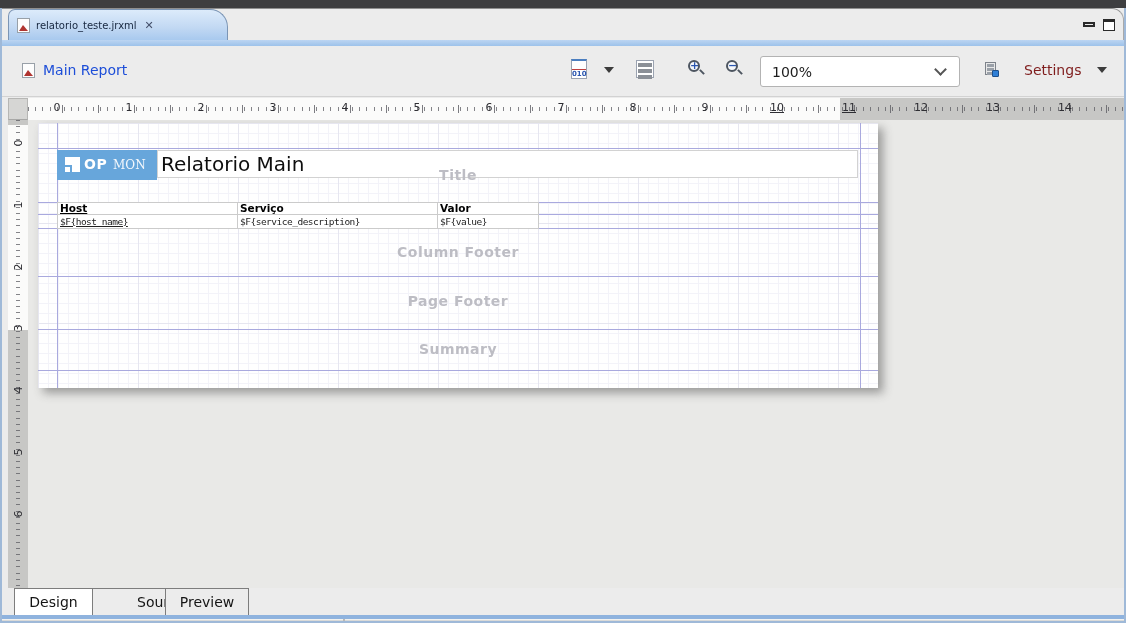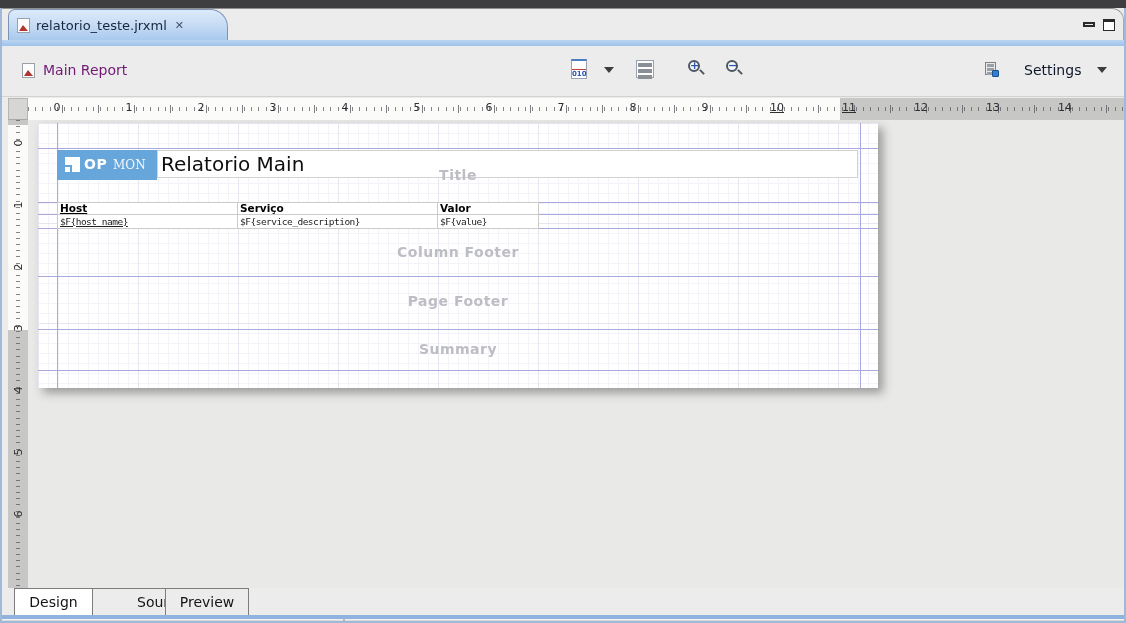--- a/index.html
+++ b/index.html
@@ -13,38 +13,38 @@
   .win-border-right { position:absolute; right:0; top:8px; width:2px; height:615px; background:#9fb9d8; z-index:50; }
   .win-border-bottom{ position:absolute; left:0; top:621px; width:1126px; height:2px; background:#9fb9d8; z-index:50; }
 
   
   .tabbar { position:absolute; left:2px; top:8px; width:1122px; height:32px; background:#ececec;
             border-top:1px solid #8f8f8f; border-right:1px solid #a9a9a9; border-top-right-radius:12px; }
   .editor-tab { position:absolute; left:6px; top:0px; width:220px; height:32px;
             background:linear-gradient(180deg,#dcebfb 0%,#c3d9f3 55%,#a6c8ee 100%);
             border:1px solid #7b95b5; border-bottom:none; border-radius:7px 18px 0 0;
             display:flex; align-items:center; padding:0 8px 0 8px; gap:6px; }
-  .editor-tab .tab-title { font-size:13px; color:#16263e; white-space:nowrap; }
+  .editor-tab .tab-title { font-size:10px; color:#16263e; white-space:nowrap; }
   .tab-close { font-size:11px; font-weight:bold; color:#44506a; cursor:pointer; margin-left:2px; }
   .file-icon { position:relative; width:13px; height:15px; background:#fdfdfd; border:1px solid #98a0a8; flex:0 0 auto; }
   .file-icon::after { content:""; position:absolute; left:1px; bottom:1px; width:0; height:0;
             border-left:4px solid transparent; border-right:5px solid transparent; border-bottom:6px solid #b03430; }
   .win-btn { position:absolute; top:9px; width:16px; height:14px; cursor:pointer; }
   .btn-min { left:1080px; } .btn-max { left:1100px; }
   .min-glyph { position:absolute; left:1px; top:4px; width:12px; height:5px; border:2px solid #2a2a2a; }
   .max-glyph { position:absolute; left:1px; top:1px; width:12px; height:12px; border:1px solid #2a2a2a; border-top:3px solid #2a2a2a; background:#fff; }
 
   .blue-strip { position:absolute; left:2px; top:40px; width:1122px; height:6px;
             background:linear-gradient(180deg,#bcd5f2,#9dc2ea); }
 
   
   .toolbar { position:absolute; left:2px; top:46px; width:1122px; height:51px; background:#ececec;
              border-bottom:1px solid #d2d2d2; }
   .main-report { position:absolute; left:20px; top:16px; display:flex; align-items:center; gap:8px; cursor:pointer; }
-  .main-report span { font-size:14px; color:#701a75; }
+  .main-report span { font-size:14px; color:#1d4ed8; }
   .tbi { position:absolute; cursor:pointer; }
   .dataset-icon { left:569px; top:13px; width:16px; height:20px; background:#fff; border:1px solid #9aa2b0; border-top:2px solid #4a7ec0; }
   .dataset-icon::after { content:"010"; position:absolute; left:0px; bottom:0px; width:14px; font-size:7px; font-weight:bold; color:#2a56b0; letter-spacing:0; text-align:center; border-top:1px solid #c04040; }
   .dd-arrow { width:0; height:0; border-left:5px solid transparent; border-right:5px solid transparent; border-top:6px solid #3c3c3c; }
   .arrow-dataset { left:602px; top:21px; }
   .bands-icon { left:634px; top:14px; width:18px; height:18px; background:#fff; border:1px solid #9aa2b0; }
   .bands-icon i { display:block; height:4px; margin:2px 1px 0 1px; background:#8b9097; }
   .zoom-icon { top:13px; width:18px; height:18px; }
   .zoom-in { left:685px; } .zoom-out { left:723px; }
   .lens { position:absolute; left:1px; top:1px; width:12px; height:12px; border:2px solid #4d5560; border-radius:50%;
@@ -52,21 +52,21 @@
   .lens-handle { position:absolute; left:12px; top:12px; width:6px; height:2px; background:#4d5560; transform:rotate(45deg); }
   .zoom-combo { position:absolute; left:758px; top:10px; width:200px; height:31px; background:#fff;
           border:1px solid #b3b3b3; border-radius:3px; display:flex; align-items:center; cursor:pointer; }
   .zoom-combo .val { font-size:14px; color:#1d1d1d; padding-left:11px; flex:1; }
   .combo-chev { width:9px; height:9px; border-left:2px solid #555; border-bottom:2px solid #555; transform:rotate(-45deg); margin-right:14px; margin-top:-4px; }
   .settings-icon { left:982px; top:15px; width:15px; height:16px; }
   .settings-icon .stack { position:absolute; left:1px; top:1px; width:11px; height:13px; background:#e8e8e8; border:1px solid #7d828a; }
   .settings-icon .stack i { display:block; height:3px; margin:1px; background:#9aa0a8; }
   .settings-icon .pen { position:absolute; right:0; bottom:0; width:7px; height:7px; background:#2f7fd6; border:1px solid #1c4f8c; border-radius:1px; }
   .settings-group { position:absolute; left:1022px; top:16px; display:flex; align-items:center; gap:16px; cursor:pointer; }
-  .settings-group span { font-size:14px; color:#0f172a; }
+  .settings-group span { font-size:14px; color:#7f1d1d; }
 
   
   .corner-block { position:absolute; left:8px; top:98px; width:20px; height:22px; background:#d6d6d4;
           border:1px solid #b6b6b4; border-bottom-color:#a8a8a6; }
   .hruler { position:absolute; left:28px; top:98px; width:1096px; height:22px; background:#c7c7c5; overflow:hidden; }
   .hruler-white { position:absolute; left:0; top:0; width:812px; height:22px; background:#fbfbfa; }
   .hticks { position:absolute; left:0; top:9px; width:1096px; height:4px;
           background-image:repeating-linear-gradient(90deg,#5c5c62 0 1px,transparent 1px 7.2px); opacity:.75; }
   .hticks2 { position:absolute; left:34px; top:7px; width:1096px; height:8px;
           background-image:repeating-linear-gradient(90deg,#5c5c62 0 1px,transparent 1px 36px); opacity:.8; }
@@ -161,20 +161,24 @@
         <i></i>
         <i></i>
       </div>
     <div class="tbi zoom-icon zoom-in">
       <span class="lens">+</span>
       <span class="lens-handle"></span>
     </div>
     <div class="tbi zoom-icon zoom-out">
       <span class="lens">−</span>
       <span class="lens-handle"></span>
+    </div>
+    <div class="zoom-combo">
+      <span class="val">100%</span>
+      <span class="combo-chev"></span>
     </div>
     <div class="tbi settings-icon">
       <span class="stack">
           <i></i>
           <i></i>
           <i></i>
         </span>
       <span class="pen"></span>
     </div>
     <div class="settings-group">

